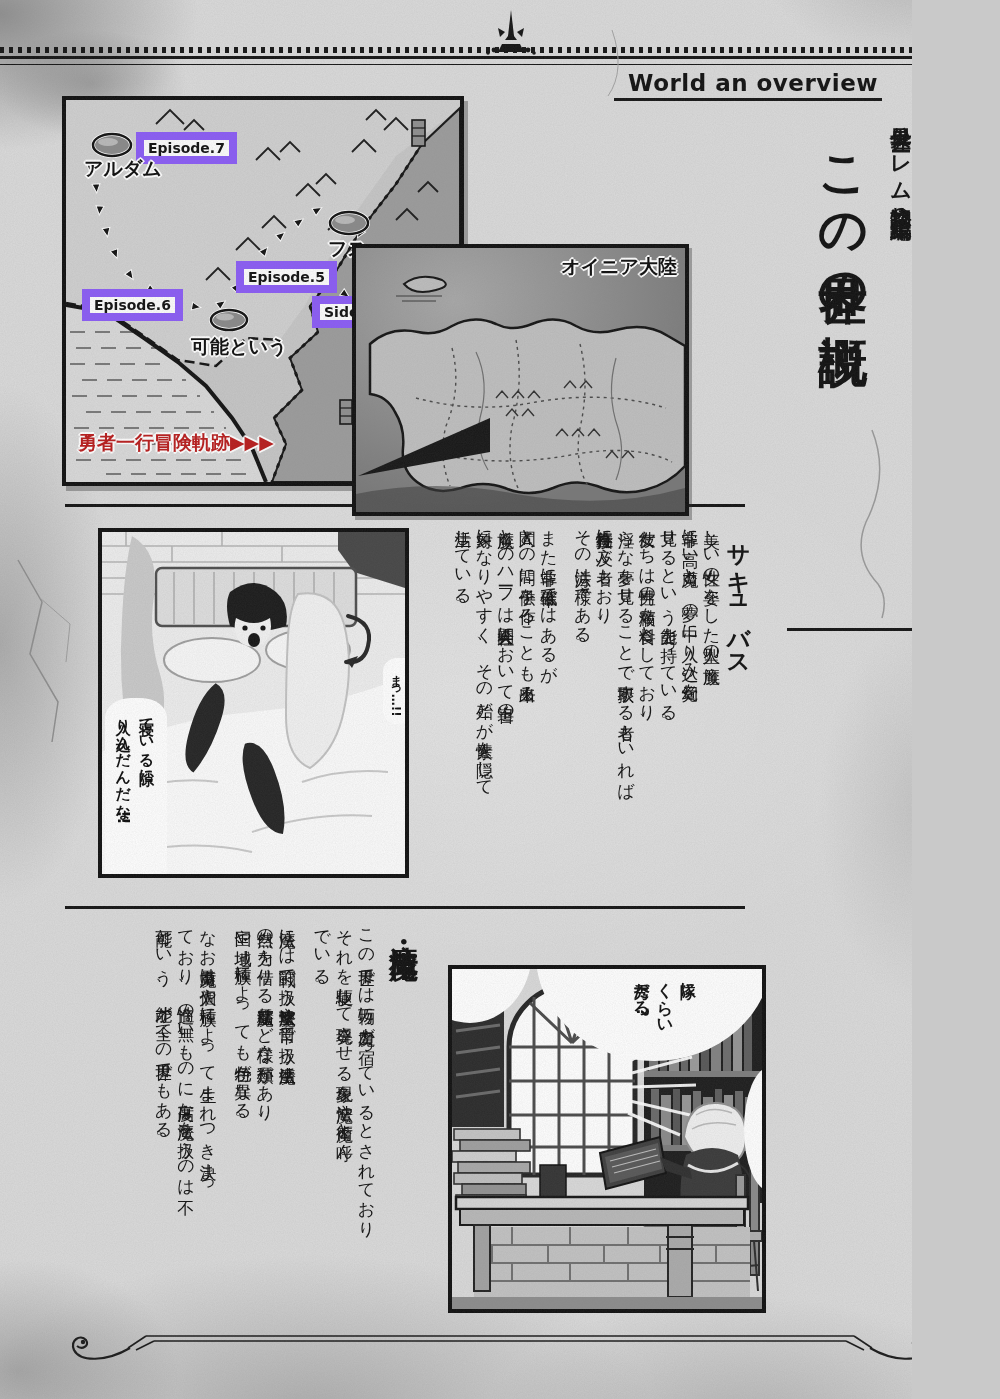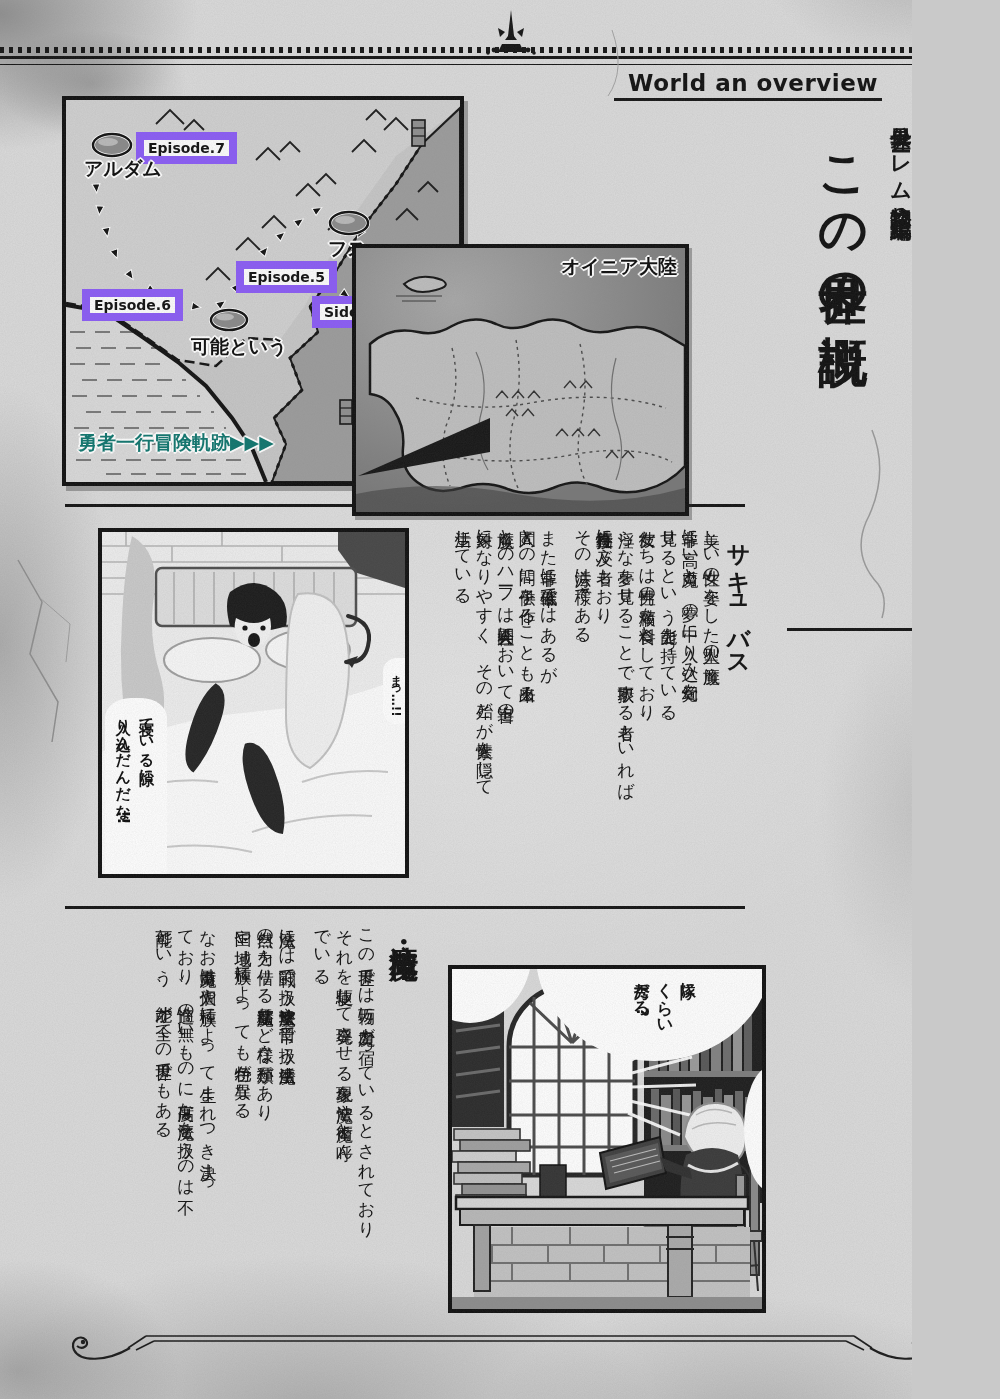--- a/index.html
+++ b/index.html
@@ -29,21 +29,21 @@
   .title-sub{left:887px;top:112px;font-size:21px;font-weight:bold;letter-spacing:1px;height:320px;}
   .title-main{left:810px;top:124px;font-size:49px;font-weight:900;letter-spacing:1px;height:360px;}
   
   .map1{left:62px;top:96px;width:394px;height:382px;border:4px solid #101010;background:#cfcfcf;z-index:2;box-shadow:4px 5px 0 rgba(40,40,40,.35);}
   .map2{left:352px;top:208px;width:329px;height:264px;border:4px solid #101010;background:#8f8f8f;z-index:3;box-shadow:3px 4px 0 rgba(40,40,40,.35);margin-top:36px;}
   .wedge{left:358px;top:418px;width:132px;height:62px;z-index:4;}
   .ep-label{position:absolute;background:#fdfdfd;border:8px solid #8b5cf6;font-size:14px;font-weight:bold;
     padding:0 4px;line-height:16px;white-space:nowrap;z-index:5;}
   .city-name{position:absolute;font-size:19px;font-weight:700;color:#0d0d0d;white-space:nowrap;z-index:5;
     text-shadow:-2px 0 #fff,2px 0 #fff,0 -2px #fff,0 2px #fff,-1px -1px #fff,1px 1px #fff,1px -1px #fff,-1px 1px #fff;}
-  .map-legend{position:absolute;left:12px;top:330px;font-size:19px;font-weight:900;z-index:5;color:#0f766e;
+  .map-legend{position:absolute;left:12px;top:330px;font-size:19px;font-weight:900;z-index:5;color:#b91c1c;
     text-shadow:-2px 0 #fff,2px 0 #fff,0 -2px #fff,0 2px #fff,-1px -1px #fff,1px 1px #fff;}
   .map2-title{position:absolute;right:8px;top:6px;font-size:19px;font-weight:900;color:#0d0d0d;z-index:5;
     text-shadow:-2px 0 #fff,2px 0 #fff,0 -2px #fff,0 2px #fff,-1px -1px #fff,1px 1px #fff;}
   
   .rule{border-top:3px solid #141414;height:0;}
   
   .sec-head{font-weight:900;letter-spacing:2px;}
   .vp{margin:0;}
   .vp + .vp{margin-block-start:13px;}
   .vtext{font-size:17px;line-height:1.26;letter-spacing:0;white-space:pre-line;}

